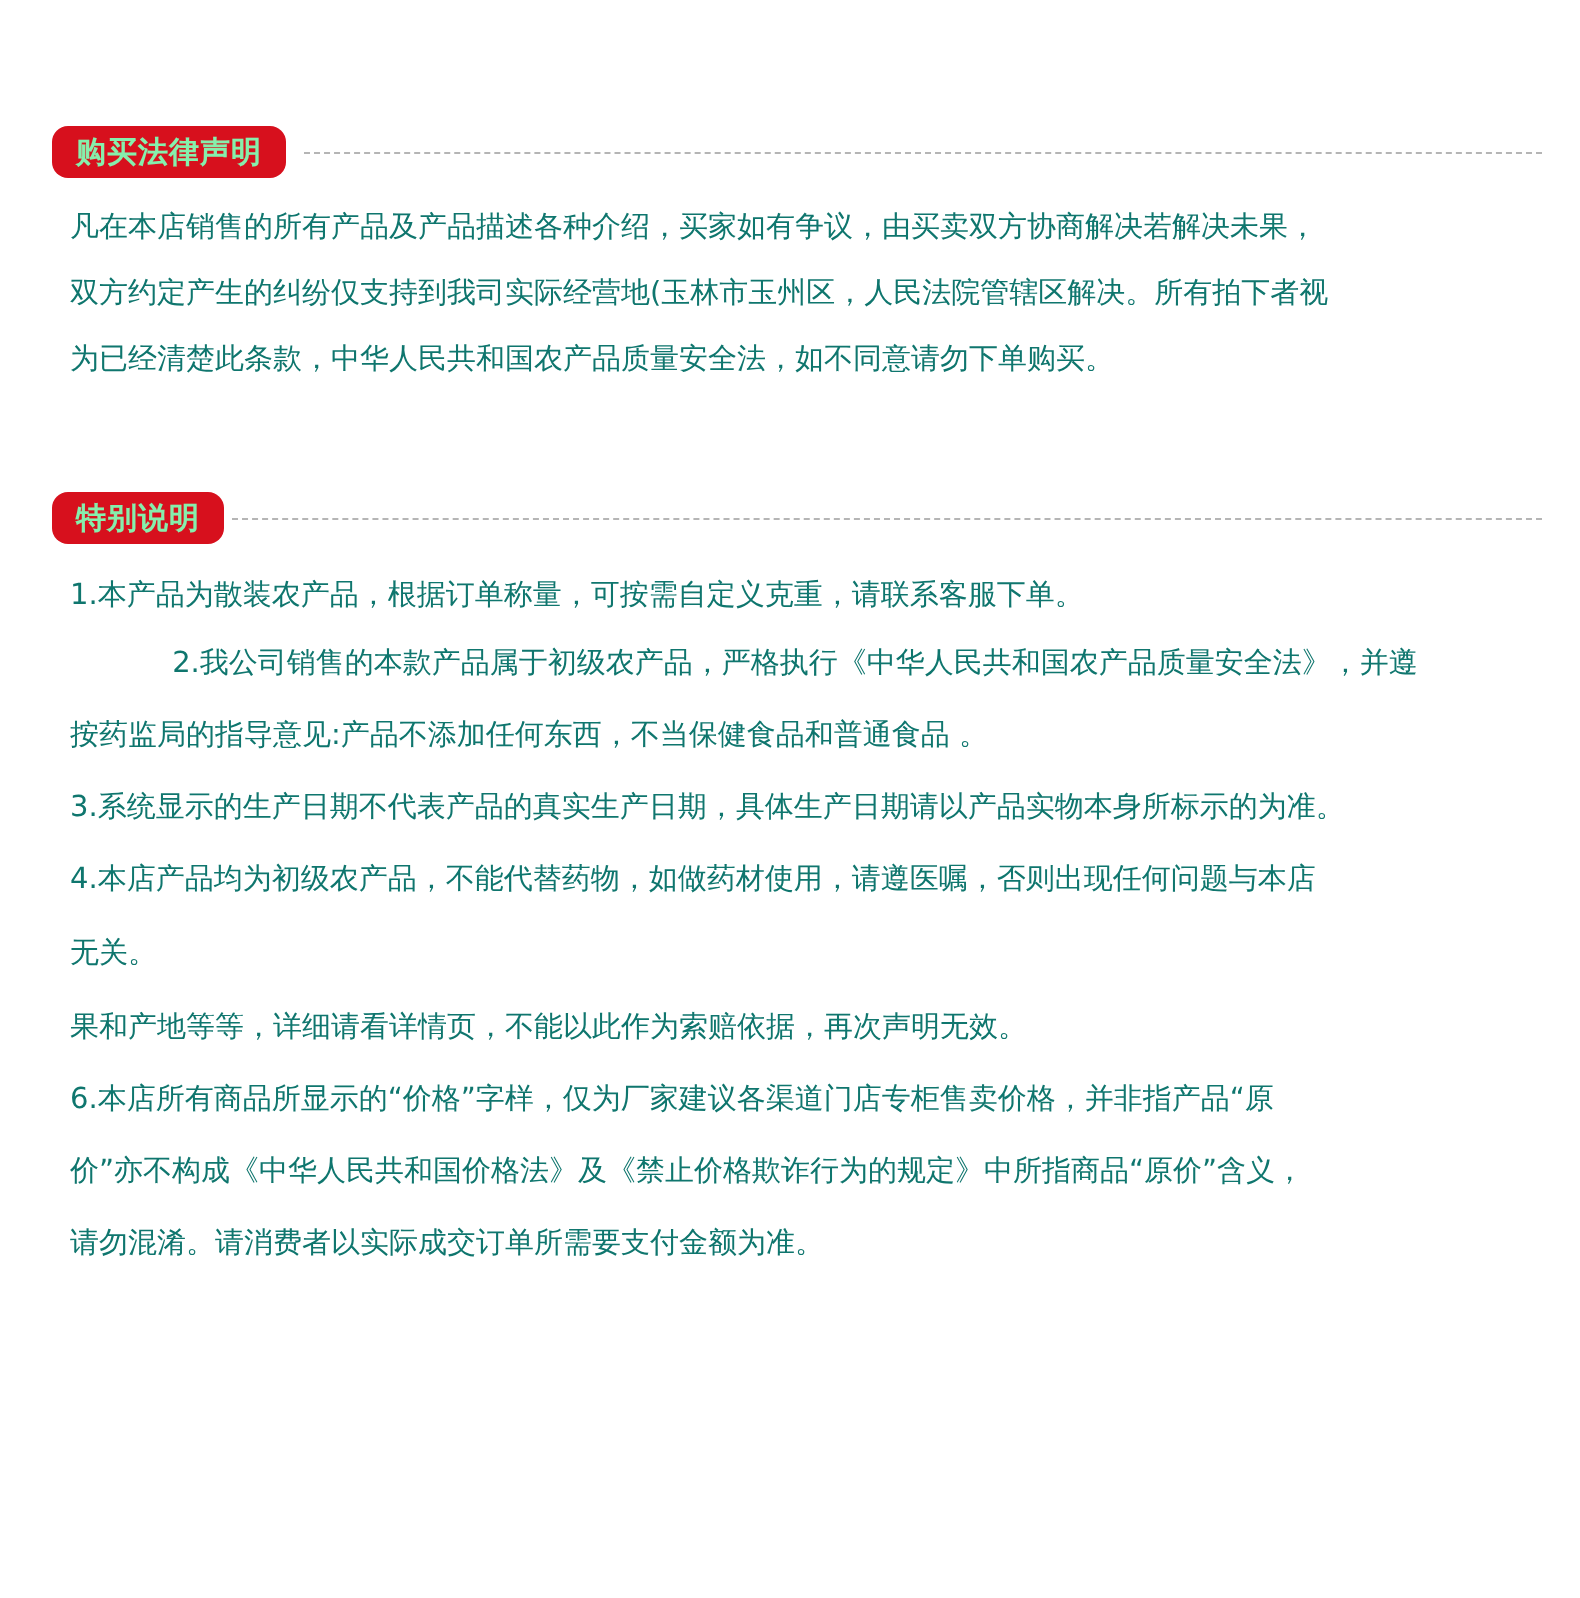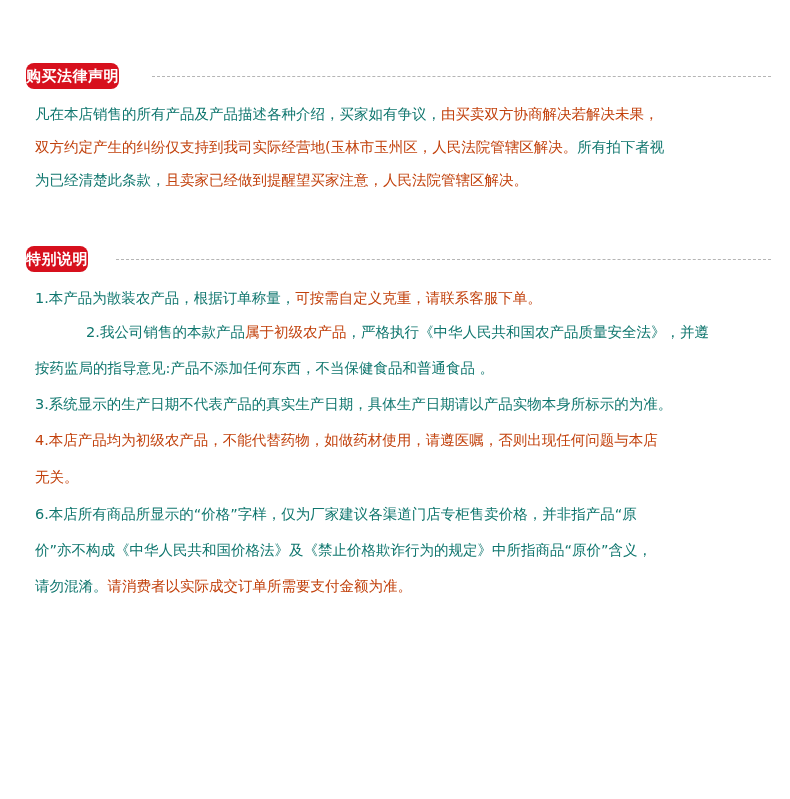--- a/index.html
+++ b/index.html
@@ -26,23 +26,23 @@
       height: 26px;
       width: 745px;
     }
     .badge {
       position: absolute;
       left: 0;
       top: 0;
       height: 26px;
       line-height: 26px;
       background: #d7101d;
-      color: #ffffff;
+      color: #86efac;
       border-radius: 8px;
-      padding: 0 0;
+      padding: 0 12px;
       font-size: 15px;
       font-weight: bold;
       letter-spacing: 0.5px;
       white-space: nowrap;
     }
     .dash-line {
       position: absolute;
       top: 13px;
       right: 0;
       height: 0;
@@ -55,40 +55,40 @@
       font-size: 14.5px;
       line-height: 30px;
       color: #3a3a3a;
       white-space: nowrap;
     }
     .line {
       height: 30px;
       display: block;
     }
     .para-tall .line { height: 33px; line-height: 33px; }
-    .red { color: #c2410c; }
+    .red { color: #0f766e; }
     .gray { color: #0f766e; }
   </style>
 </head>
 <body>
 
 <div class="section" style="top:0;">
   <div class="section-header" style="top:63px;">
     <span class="badge">购买法律声明</span>
     <div class="dash-line" style="left:126px;"></div>
   </div>
   <div class="para para-tall" style="top:98px;">
     <span class="line">
       <span class="gray">凡在本店销售的所有产品及产品描述各种介绍，买家如有争议，</span><span class="red">由买卖双方协商解决若解决未果，</span>
     </span>
     <span class="line">
       <span class="red">双方约定产生的纠纷仅支持到我司实际经营地(玉林市玉州区，人民法院管辖区解决。</span><span class="gray">所有拍下者视</span>
     </span>
     <span class="line">
-      <span class="gray">为已经清楚此条款，</span><span class="red">且卖家已经做到提醒望买家注意，人民法院管辖区解决。</span>
+      <span class="gray">为已经清楚此条款，</span><span class="red">中华人民共和国农产品质量安全法，如不同意请勿下单购买。</span>
     </span>
   </div>
 </div>
 
 <div class="section" style="top:0;">
   <div class="section-header" style="top:246px;">
     <span class="badge">特别说明</span>
     <div class="dash-line" style="left:90px;"></div>
   </div>
   <div class="para" style="top:282px;">
@@ -104,20 +104,23 @@
     <span class="line" style="height:36px;line-height:36px;">
       <span class="gray">3.系统显示的生产日期不代表产品的真实生产日期，具体生产日期请以产品实物本身所标示的为准。</span>
     </span>
     <span class="line" style="height:36px;line-height:36px;">
       <span class="red">4.本店产品均为初级农产品，不能代替药物，如做药材使用，请遵医嘱，否则出现任何问题与本店</span>
     </span>
     <span class="line" style="height:38px;line-height:38px;">
       <span class="red">无关。</span>
     </span>
     <span class="line" style="height:36px;line-height:36px;">
+      <span class="gray">果和产地等等，详细请看详情页，不能以此作为索赔依据，再次声明无效。</span>
+    </span>
+    <span class="line" style="height:36px;line-height:36px;">
       <span class="gray">6.本店所有商品所显示的“价格”字样，仅为厂家建议各渠道门店专柜售卖价格，并非指产品“原</span>
     </span>
     <span class="line" style="height:36px;line-height:36px;">
       <span class="gray">价”亦不构成《中华人民共和国价格法》及《禁止价格欺诈行为的规定》中所指商品“原价”含义，</span>
     </span>
     <span class="line" style="height:36px;line-height:36px;">
       <span class="gray">请勿混淆。</span><span class="red">请消费者以实际成交订单所需要支付金额为准。</span>
     </span>
   </div>
 </div>

